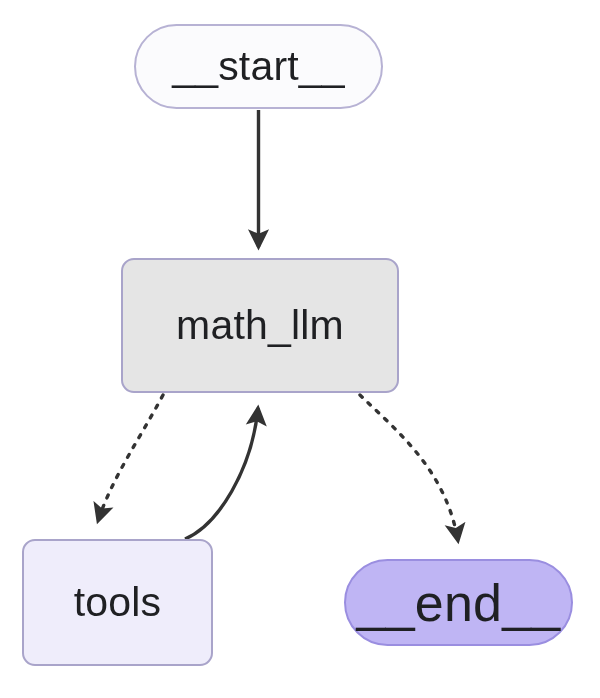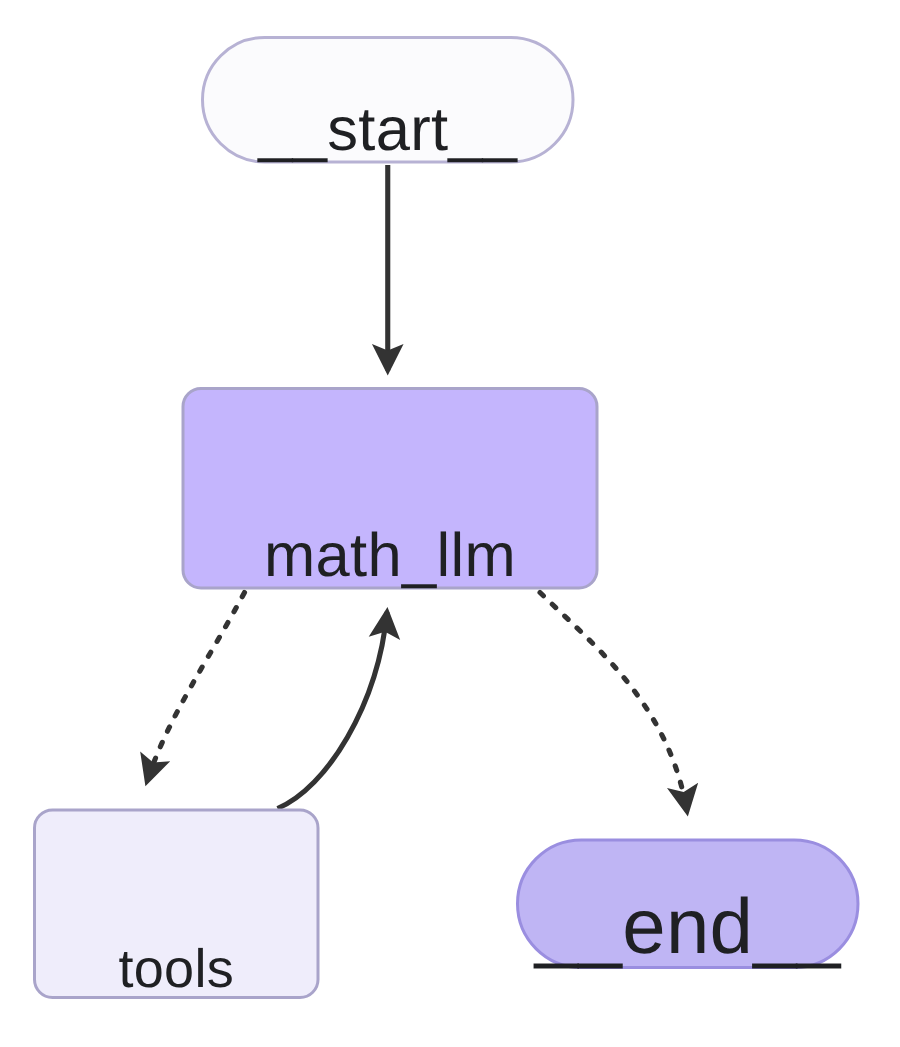--- a/index.html
+++ b/index.html
@@ -27,21 +27,21 @@
     left: 0;
     top: 0;
     width: 600px;
     height: 698px;
     pointer-events: none;
   }
   .node {
     position: absolute;
     box-sizing: border-box;
     display: flex;
-    align-items: flex-end;
+    align-items: center;
     justify-content: center;
     text-align: center;
     color: #1f2023;
     letter-spacing: 0.2px;
     white-space: nowrap;
   }
   .node-label {
     display: block;
     line-height: 1;
   }
@@ -57,36 +57,36 @@
     border-radius: 42.5px;
     font-size: 41px;
   }
 
   
   #node-math-llm {
     left: 121px;
     top: 258px;
     width: 278px;
     height: 135px;
-    background: #c4b5fd;
+    background: #e5e5e5;
     border: 2.2px solid #a9a4ca;
     border-radius: 13px;
     font-size: 41px;
   }
 
   
   #node-tools {
     left: 22px;
     top: 539px;
     width: 191px;
     height: 127px;
     background: #efedfb;
     border: 2.2px solid #a9a4ca;
     border-radius: 13px;
-    font-size: 36px;
+    font-size: 41px;
   }
 
   
   #node-end {
     left: 344px;
     top: 559px;
     width: 229px;
     height: 87px;
     background: #bfb5f4;
     border: 2.2px solid #9a8ee0;

